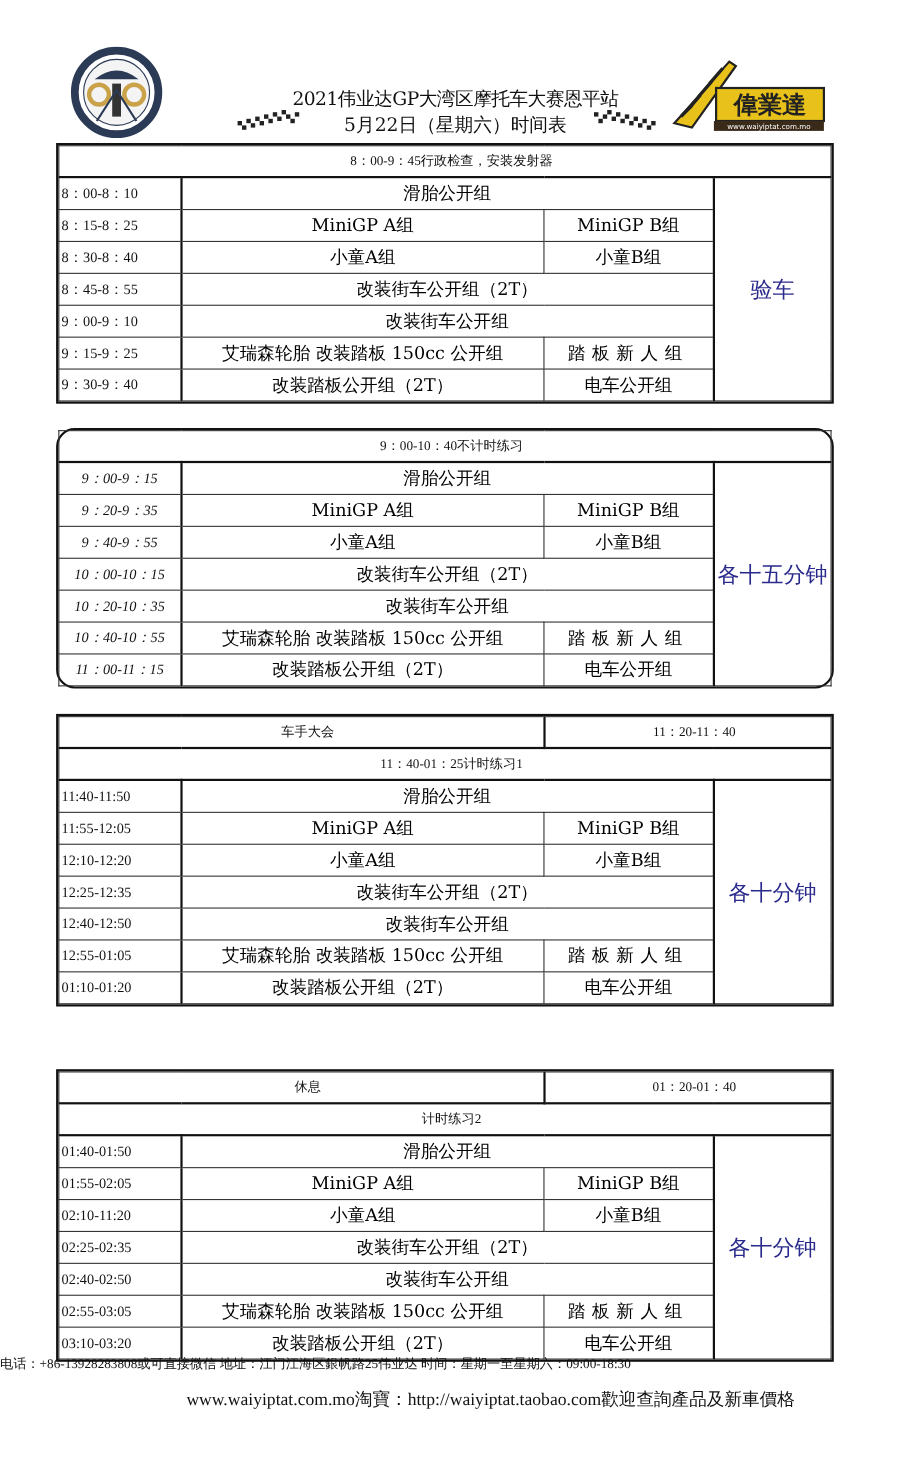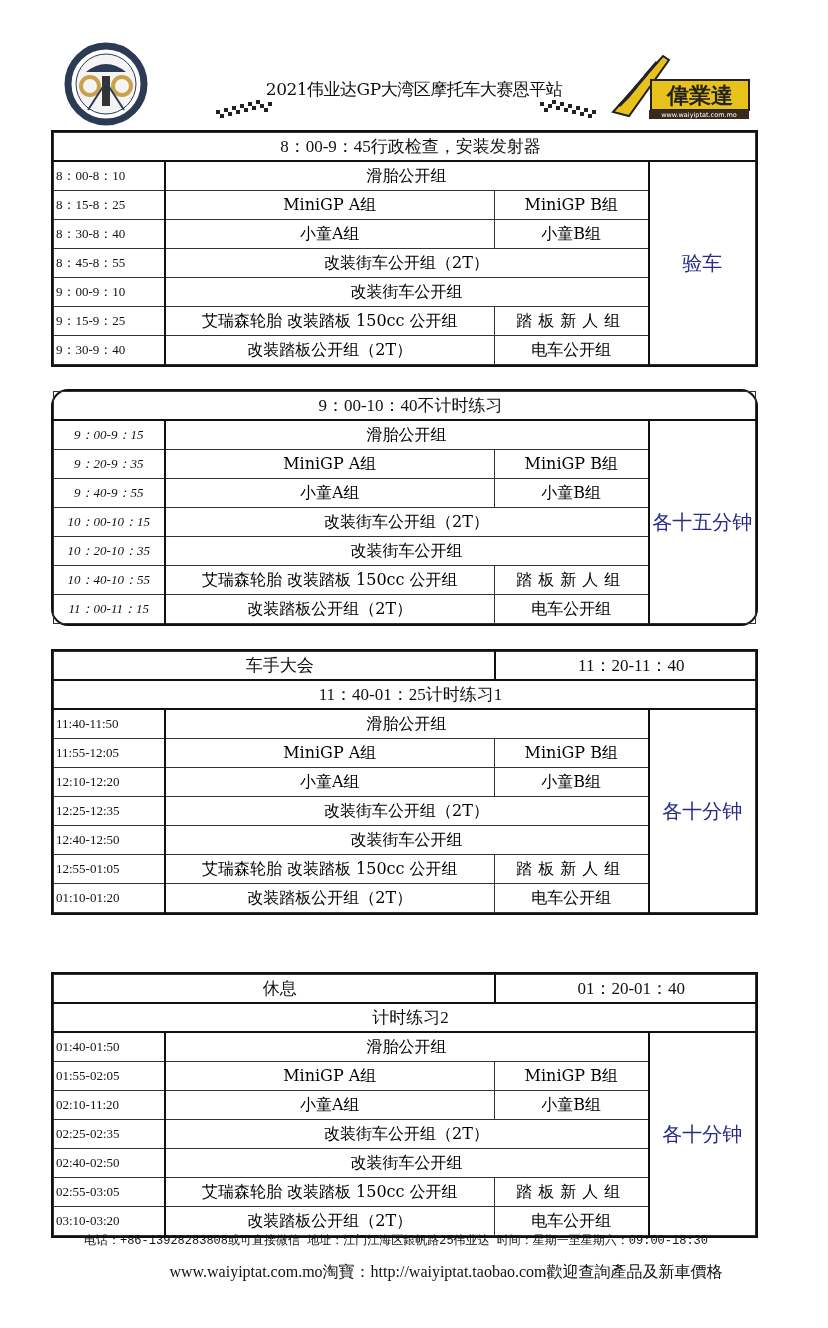--- a/index.html
+++ b/index.html
@@ -13,30 +13,30 @@
   .title2 { position:absolute; left:0; width:828px; top:62px; text-align:center;
             font-size:17px; }
   .flag { position:absolute; top:58px; width:70px; height:24px; }
   .flag.l { left:212px; } .flag.r { left:530px; }
 
   .sched { position:absolute; left:51px; width:707px; border:2px solid #111;
            box-sizing:border-box; background:#fff; }
   .sched table { border-collapse:collapse; width:100%; table-layout:fixed; }
   .sched td { border:1px solid #333; height:28px; padding:0; text-align:center;
               vertical-align:middle; font-size:15px; white-space:nowrap; overflow:hidden; }
-  .sched td.head { font-size:17px; color:#111; height:27px; border-bottom:2px solid #111; font-family:"Liberation Serif",serif;padding-left:12px; }
+  .sched td.head { font-size:12px; color:#111; height:27px; border-bottom:2px solid #111; font-family:"Liberation Serif",serif;padding-left:12px; }
   .sched td.time { text-align:left; font-size:13px; padding-left:2px; color:#111;
                    border-right:2px solid #111; font-family:"Liberation Serif",serif; }
   .sched td.time.c { text-align:center; padding-left:0;font-style:italic; }
   .sched td.ev { color:#000000; font-weight:normal; font-size:16px; }
   .sched td.side { color:#2a2a8c; font-weight:normal; font-size:20px; border-left:2px solid #111; }
   .sched td.spaced { letter-spacing:6px; }
 
-  .footer1 { position:absolute; left:0; width:792px; top:1232px; text-align:center;
-             font-size:12px; font-family:Liberation Mono, monospace; }
+  .footer1 { position:absolute; left:0; width:792px; top:1232px; 
+             font-size:12px; font-family:Liberation Serif, serif; }
   .footer2 { position:absolute; left:0; width:828px; top:1262px; text-align:center;
              font-size:16px; font-family:"Liberation Serif",serif;margin-left:32px; }
 </style>
 </head>
 <body>
 
 <div class="header">
   <svg class="logo-left" viewBox="0 0 96 84">
     <circle cx="48" cy="42" r="38" fill="#fff" stroke="#2b3a55" stroke-width="7"></circle>
     <circle cx="48" cy="42" r="30" fill="#f4f4f4" stroke="#2b3a55" stroke-width="1"></circle>
@@ -58,20 +58,21 @@
         <rect x="16" y="14" width="4" height="4"></rect>
         <rect x="24" y="12" width="4" height="4"></rect>
       <rect x="32" y="10" width="4" height="4"></rect>
         <rect x="40" y="8" width="4" height="4"></rect>
         <rect x="48" y="6" width="4" height="4"></rect>
       <rect x="56" y="4" width="4" height="4"></rect>
         <rect x="52" y="10" width="4" height="4"></rect>
     </g>
   </svg>
   <div class="title1">2021伟业达GP大湾区摩托车大赛恩平站</div>
+  <div class="title2">5月22日（星期六）时间表</div>
   <svg class="flag r" viewBox="0 0 70 24">
     <g fill="#222">
       <rect x="62" y="12" width="4" height="4"></rect>
         <rect x="54" y="10" width="4" height="4"></rect>
         <rect x="46" y="8" width="4" height="4"></rect>
       <rect x="38" y="6" width="4" height="4"></rect>
         <rect x="30" y="4" width="4" height="4"></rect>
         <rect x="22" y="2" width="4" height="4"></rect>
       <rect x="58" y="16" width="4" height="4"></rect>
         <rect x="50" y="14" width="4" height="4"></rect>

